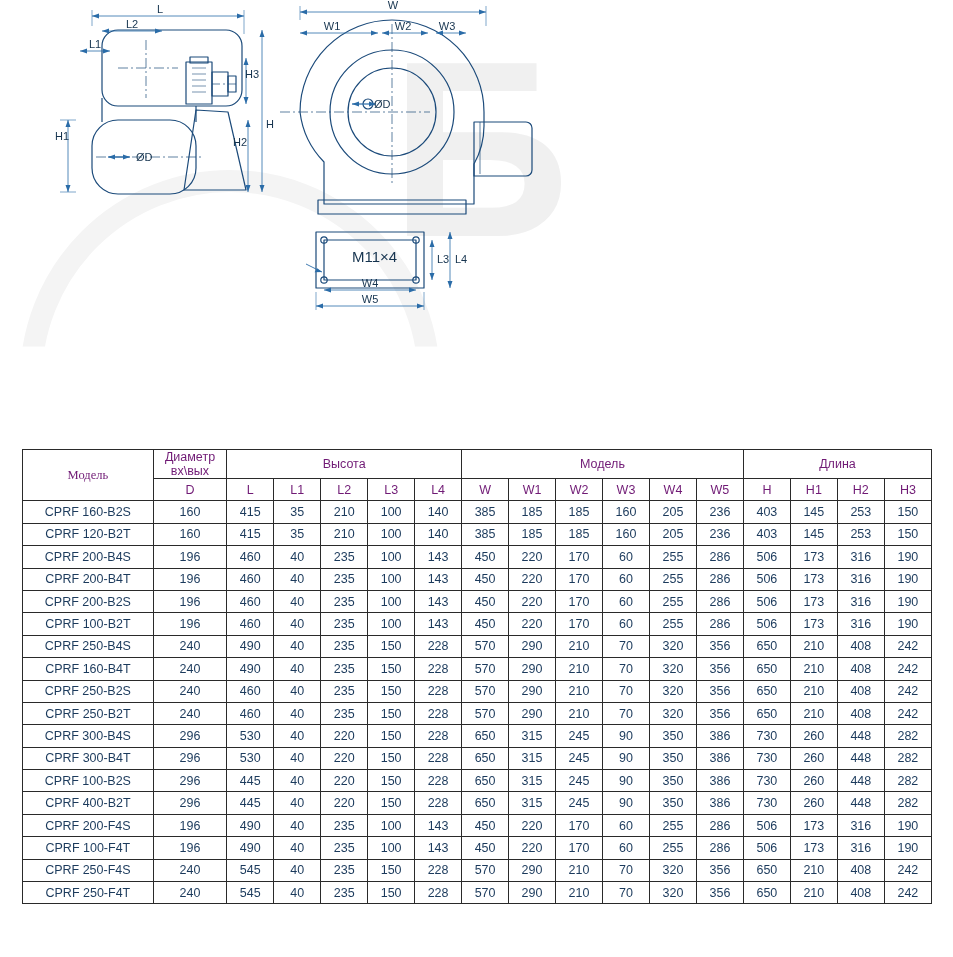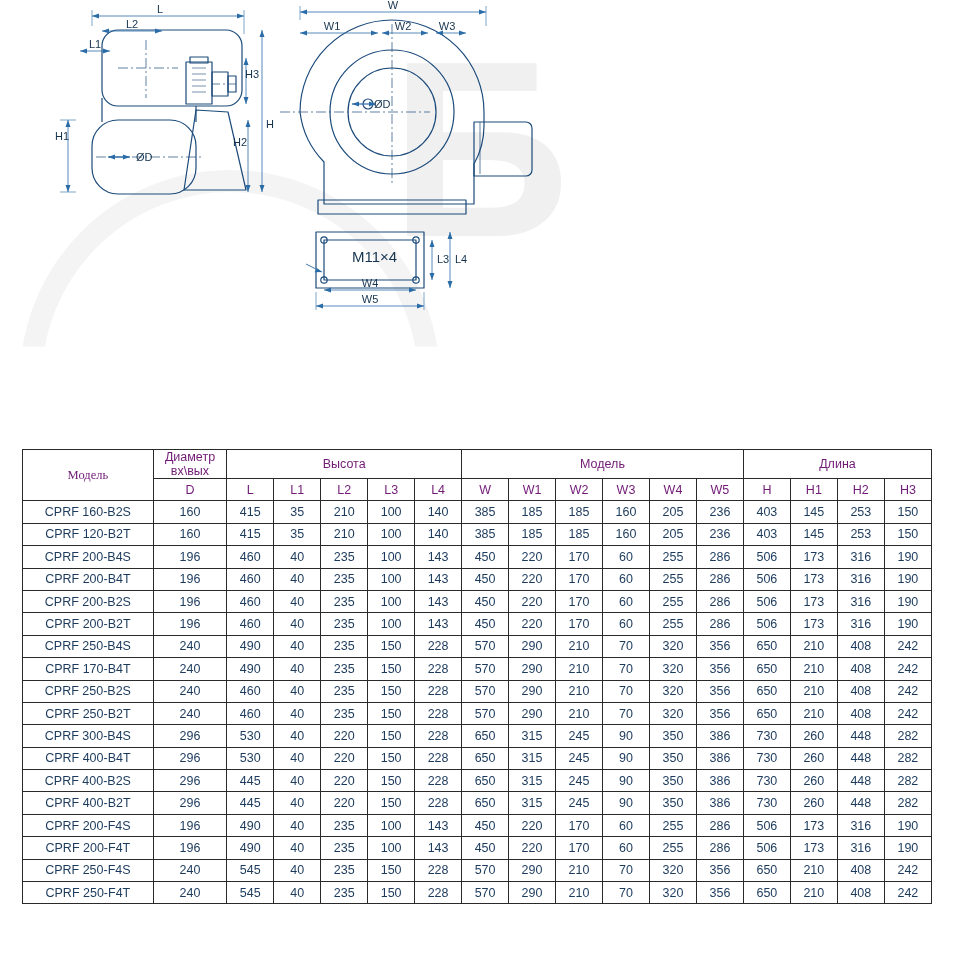--- a/index.html
+++ b/index.html
@@ -380,21 +380,21 @@
             <td>170</td>
             <td>60</td>
             <td>255</td>
             <td>286</td>
             <td>506</td>
             <td>173</td>
             <td>316</td>
             <td>190</td>
           </tr>
           <tr>
-            <td class="model-cell">CPRF 200-B2T</td>
+            <td class="model-cell">CPRF 100-B2T</td>
             <td>196</td>
             <td>460</td>
             <td>40</td>
             <td>235</td>
             <td>100</td>
             <td>143</td>
             <td>450</td>
             <td>220</td>
             <td>170</td>
             <td>60</td>
@@ -418,21 +418,21 @@
             <td>210</td>
             <td>70</td>
             <td>320</td>
             <td>356</td>
             <td>650</td>
             <td>210</td>
             <td>408</td>
             <td>242</td>
           </tr>
           <tr>
-            <td class="model-cell">CPRF 170-B4T</td>
+            <td class="model-cell">CPRF 160-B4T</td>
             <td>240</td>
             <td>490</td>
             <td>40</td>
             <td>235</td>
             <td>150</td>
             <td>228</td>
             <td>570</td>
             <td>290</td>
             <td>210</td>
             <td>70</td>
@@ -494,40 +494,40 @@
             <td>245</td>
             <td>90</td>
             <td>350</td>
             <td>386</td>
             <td>730</td>
             <td>260</td>
             <td>448</td>
             <td>282</td>
           </tr>
           <tr>
-            <td class="model-cell">CPRF 400-B4T</td>
+            <td class="model-cell">CPRF 300-B4T</td>
             <td>296</td>
             <td>530</td>
             <td>40</td>
             <td>220</td>
             <td>150</td>
             <td>228</td>
             <td>650</td>
             <td>315</td>
             <td>245</td>
             <td>90</td>
             <td>350</td>
             <td>386</td>
             <td>730</td>
             <td>260</td>
             <td>448</td>
             <td>282</td>
           </tr>
           <tr>
-            <td class="model-cell">CPRF 400-B2S</td>
+            <td class="model-cell">CPRF 100-B2S</td>
             <td>296</td>
             <td>445</td>
             <td>40</td>
             <td>220</td>
             <td>150</td>
             <td>228</td>
             <td>650</td>
             <td>315</td>
             <td>245</td>
             <td>90</td>
@@ -570,21 +570,21 @@
             <td>170</td>
             <td>60</td>
             <td>255</td>
             <td>286</td>
             <td>506</td>
             <td>173</td>
             <td>316</td>
             <td>190</td>
           </tr>
           <tr>
-            <td class="model-cell">CPRF 200-F4T</td>
+            <td class="model-cell">CPRF 100-F4T</td>
             <td>196</td>
             <td>490</td>
             <td>40</td>
             <td>235</td>
             <td>100</td>
             <td>143</td>
             <td>450</td>
             <td>220</td>
             <td>170</td>
             <td>60</td>

